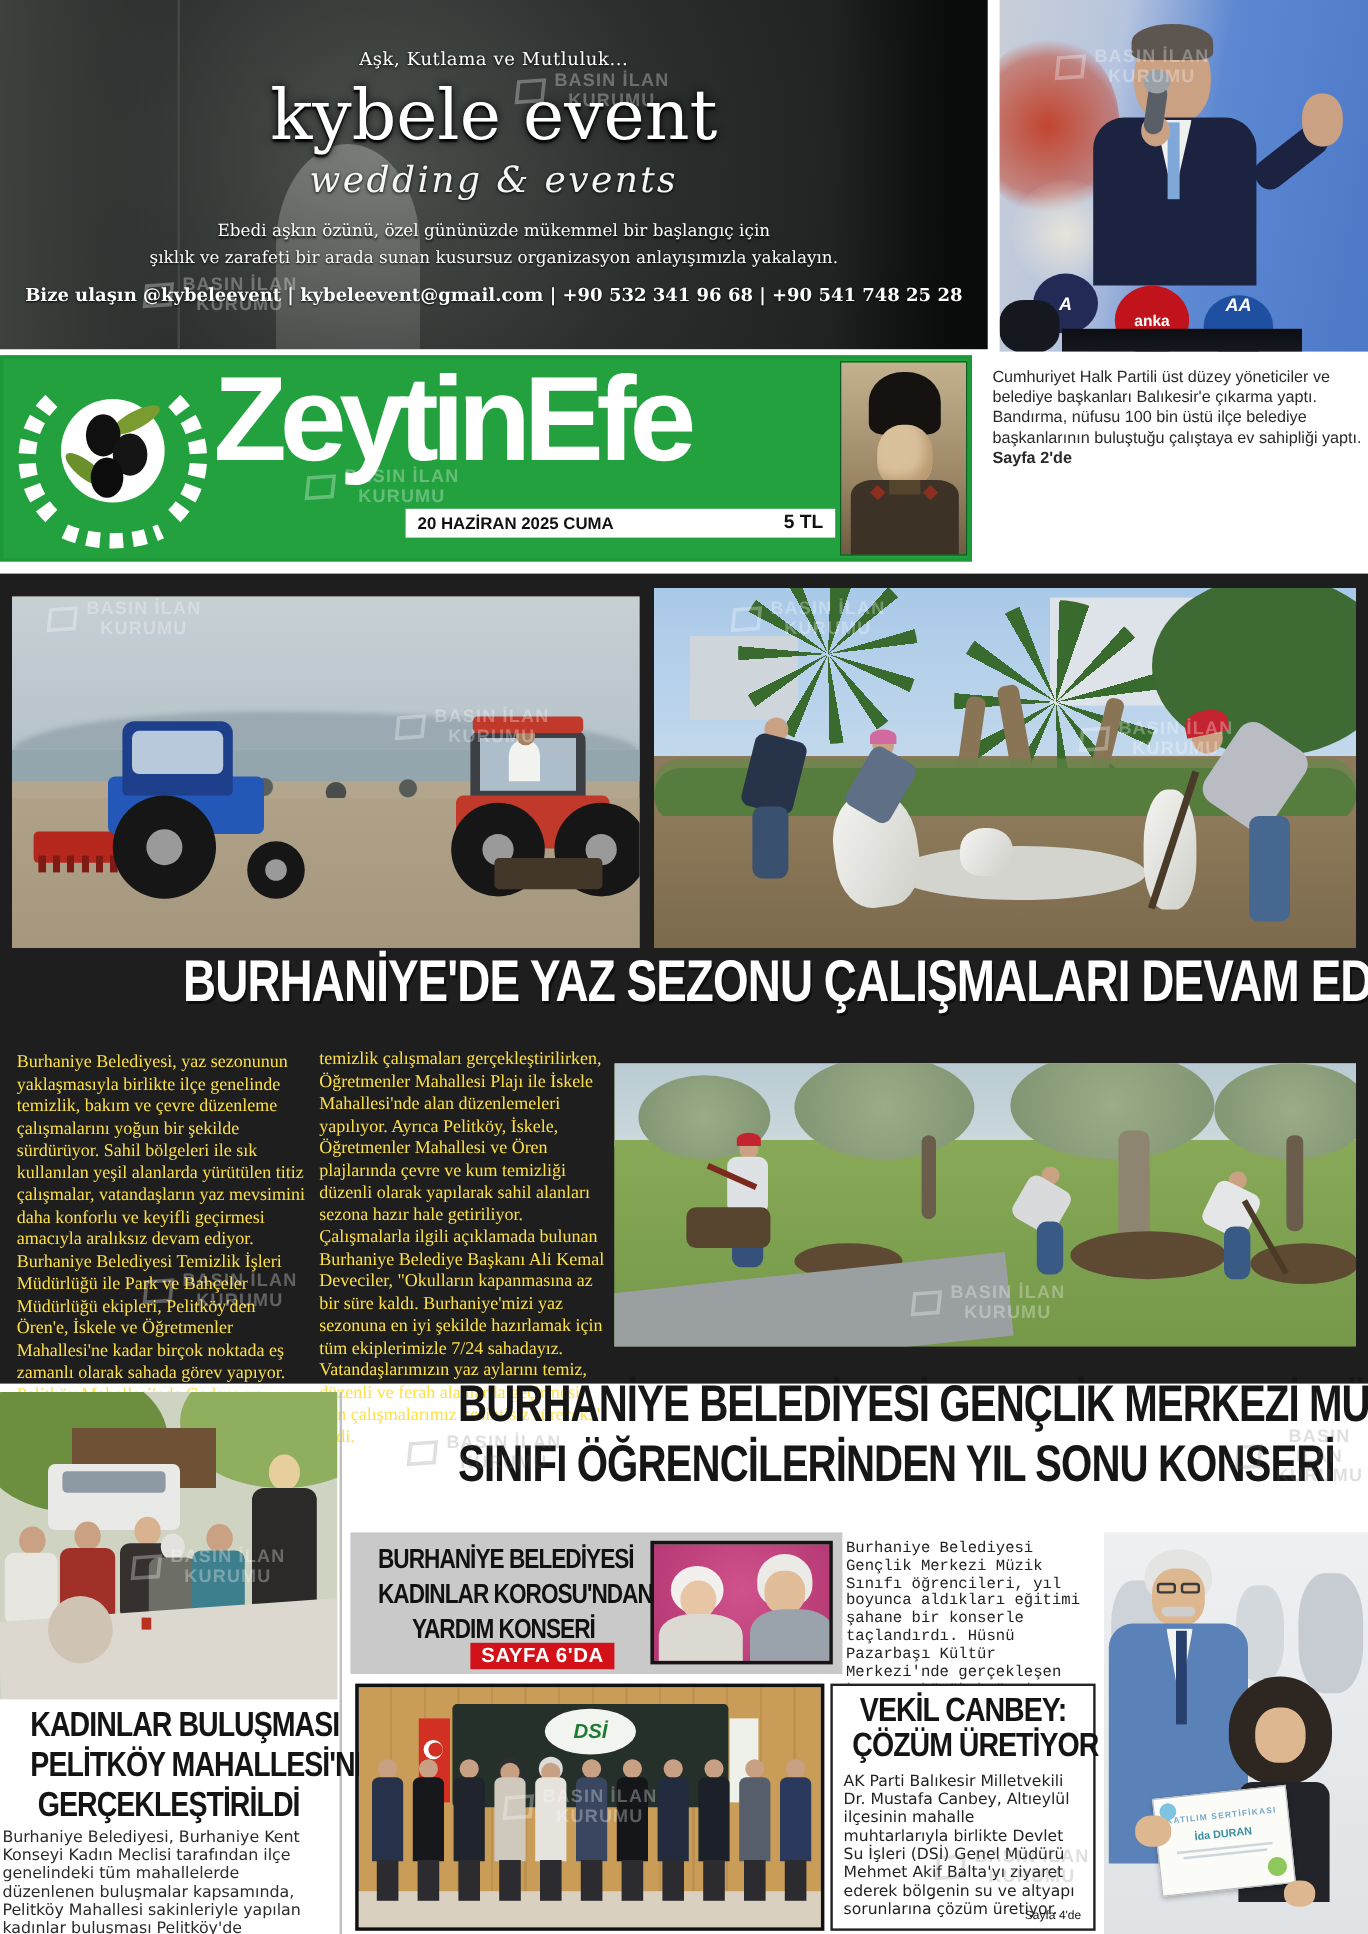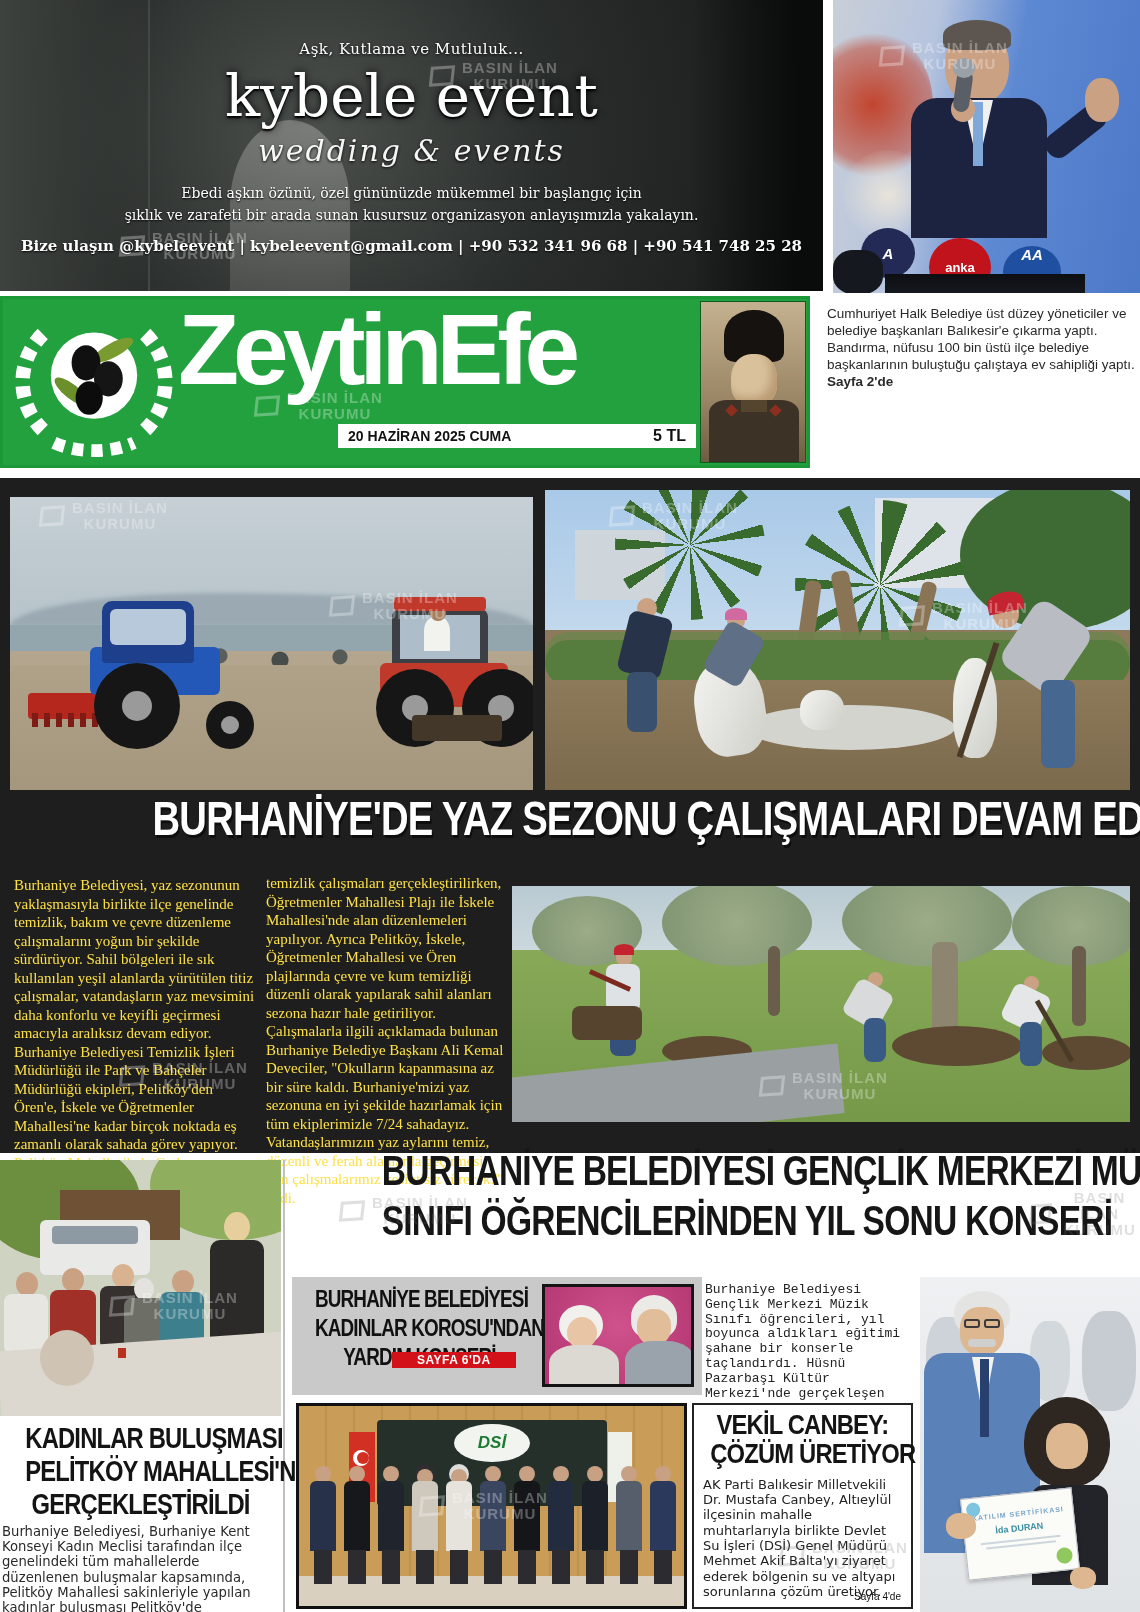--- a/index.html
+++ b/index.html
@@ -108,21 +108,21 @@
   #kad-h{left:0;top:1422px;width:281px;text-align:center;font-weight:bold;font-size:29px;line-height:1.13;letter-spacing:-1px;color:#141414}
   #kad-h .cond{transform:scaleX(.82)}
   #kad-b{left:2px;top:1524px;width:278px;font-size:13.2px;line-height:1.15;color:#2a2a2a;font-family:"DejaVu Sans",sans-serif}
   
   #gen-h{left:288px;top:1146px;width:852px;text-align:center;font-weight:bold;font-size:43px;line-height:1.16;letter-spacing:-1px;color:#161616}
   #gen-h .cond{transform:scaleX(.78)}
   
   #koro{left:292px;top:1277px;width:410px;height:118px;background:#c9c9c9}
   #koro .txt{position:absolute;left:0;top:8px;width:255px;text-align:center;font-weight:bold;font-size:23px;line-height:1.26;letter-spacing:-1px}
   #koro .txt .cond{transform:scaleX(.82)}
-  #koro .badge{position:absolute;left:100px;top:75px;background:#d31118;color:#fff;font-weight:bold;font-size:12px;padding:1px 25px;letter-spacing:.5px}
+  #koro .badge{position:absolute;left:100px;top:92px;background:#d31118;color:#fff;font-weight:bold;font-size:17px;padding:1px 9px;letter-spacing:.5px}
   #koro .couple{position:absolute;left:250px;top:7px;width:152px;height:103px;border:3px solid #151515;
       background:radial-gradient(circle at 50% 40%,#d0528d,#b23671);overflow:hidden}
   
   #gen-t{left:705px;top:1283px;width:207px;font-size:13px;line-height:1.14;color:#222;font-family:Liberation Mono, monospace}
   #gen-t .ref{display:block;text-align:right;margin-top:3px}
   
   #dsi{left:296px;top:1403px;width:391px;height:206px;border:3px solid #111;
       background:repeating-linear-gradient(90deg,#c99d58 0 26px,#bd9250 26px 28px)}
   #dsi .panel{position:absolute;left:78px;top:14px;width:230px;height:86px;background:#25302a;border-radius:4px}
   #dsi .oval{position:absolute;left:155px;top:18px;width:76px;height:38px;background:#f2f4ef;border-radius:50%;
@@ -225,21 +225,21 @@
       <div class="hat"></div>
       <div class="face"></div>
       <div class="tunic"></div>
       <div class="collar"></div>
       <div class="tab1"></div>
       <div class="tab2"></div>
     </div>
   </div>
 
   <div class="abs" id="akin">
-    <p><span>Cumhuriyet Halk Belediye üst düzey yöneticiler ve belediye başkanları Balıkesir'e çıkarma yaptı. Bandırma, nüfusu 100 bin üstü ilçe belediye başkanlarının buluştuğu çalıştaya ev sahipliği yaptı.</span>
+    <p><span>Cumhuriyet Halk Partili üst düzey yöneticiler ve belediye başkanları Balıkesir'e çıkarma yaptı. Bandırma, nüfusu 100 bin üstü ilçe belediye başkanlarının buluştuğu çalıştaya ev sahipliği yaptı.</span>
       <span class="ref">Sayfa 2'de</span></p>
   </div>
 
   <div class="abs" id="main">
 
     <div class="photo" id="ph-tract">
       <div class="sky"></div>
       <div class="mtn"></div>
       <div class="sea"></div>
       <div class="rocks"></div>

